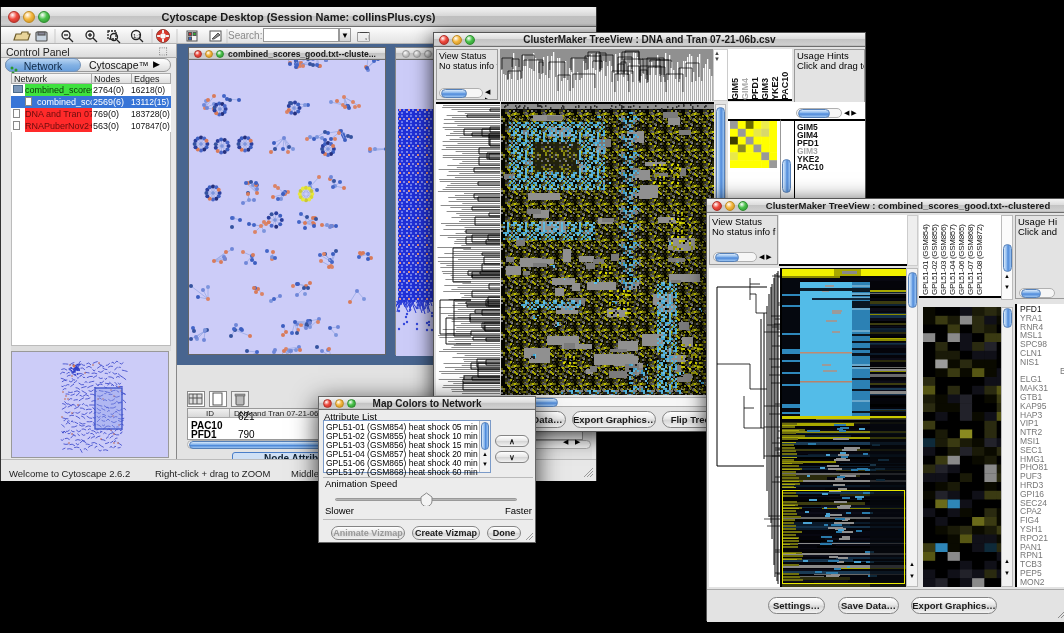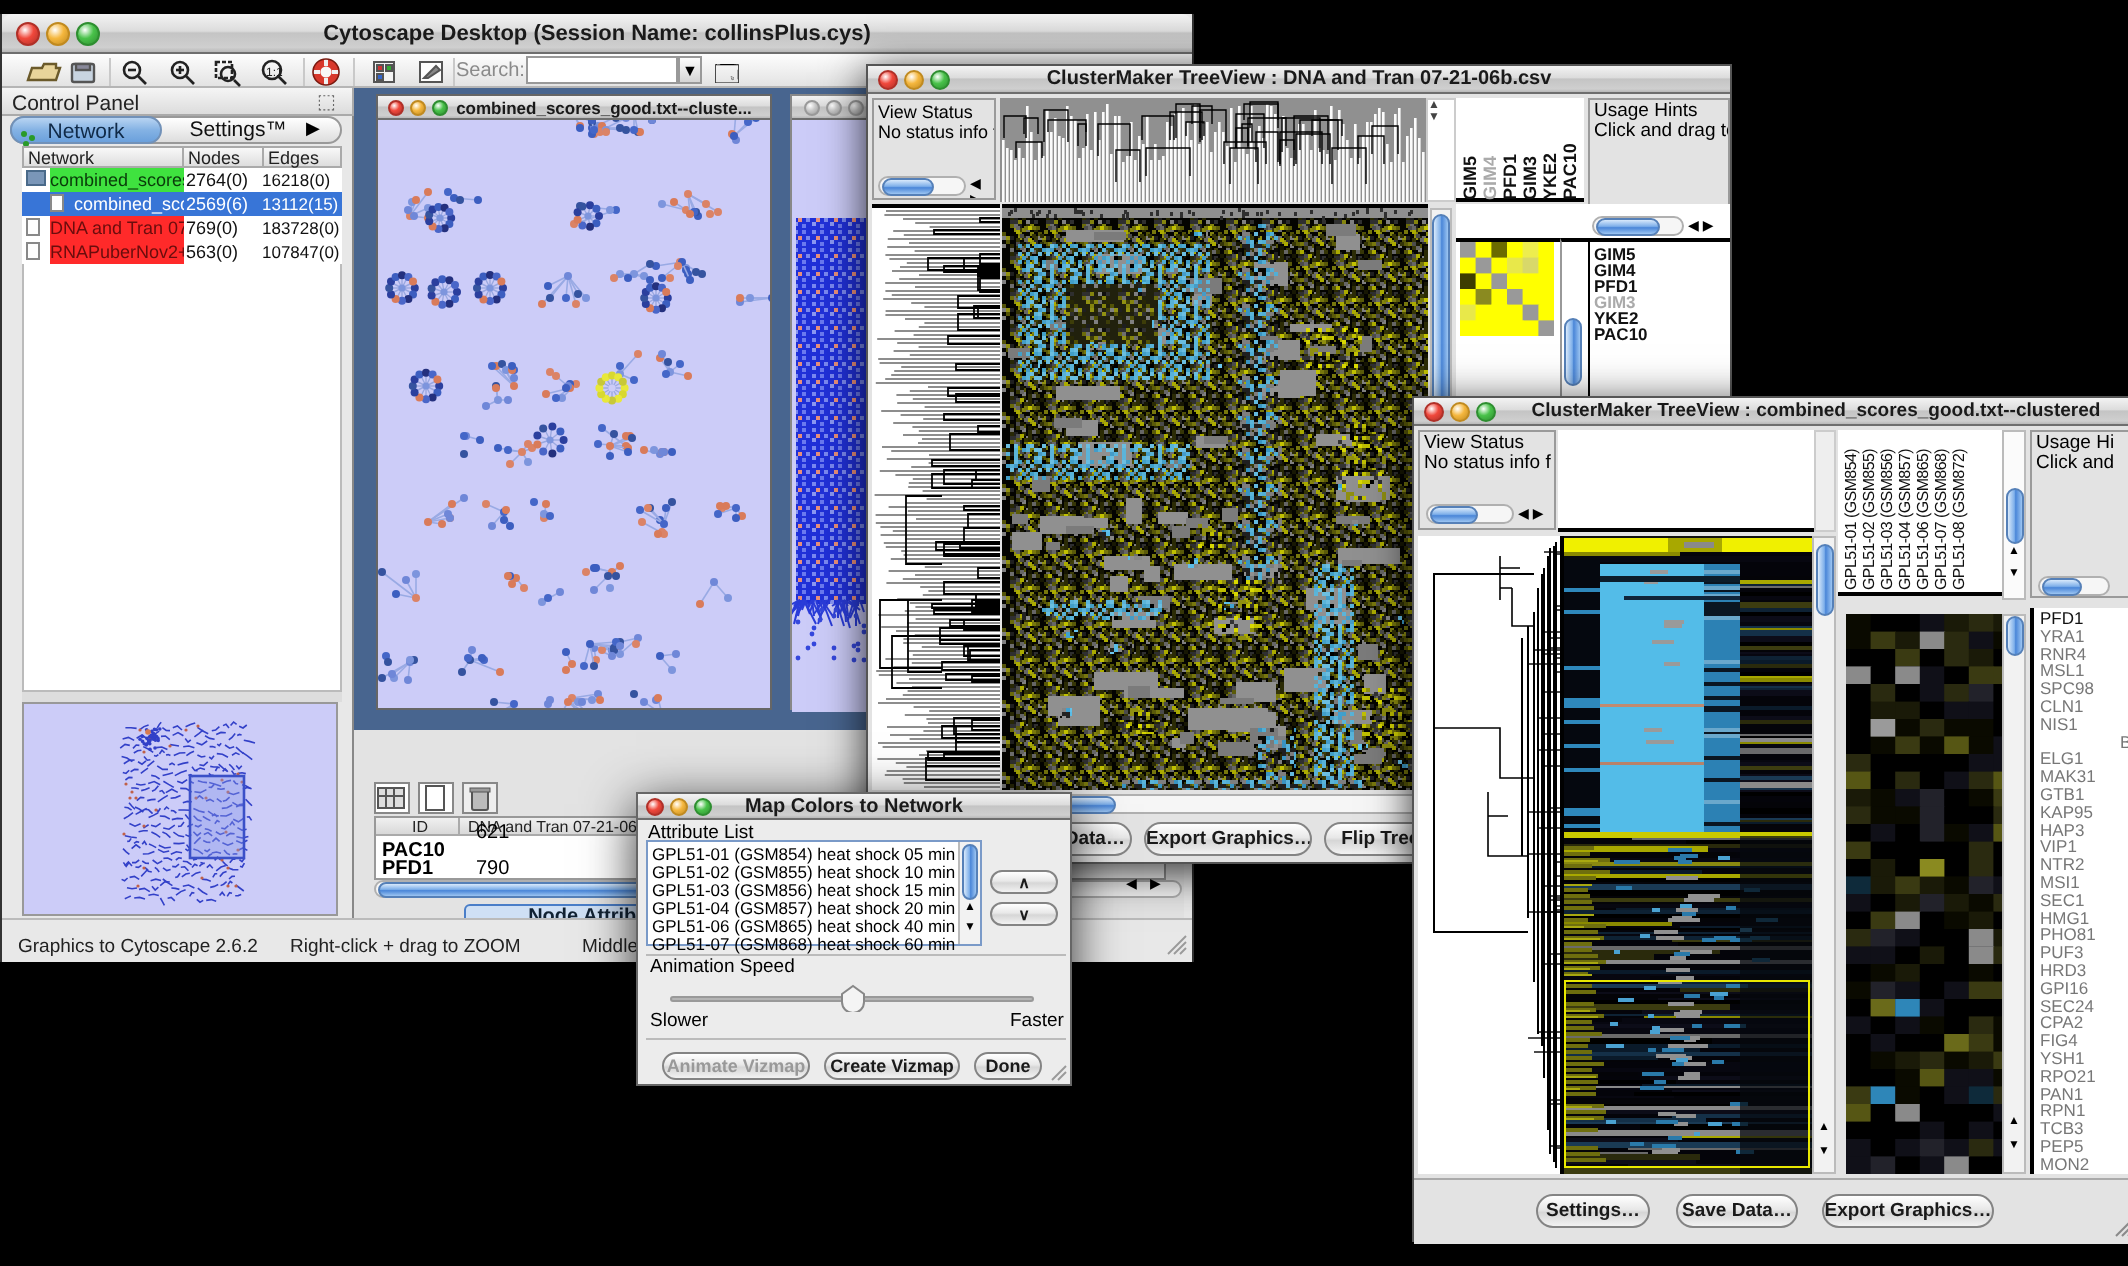--- a/index.html
+++ b/index.html
@@ -75,21 +75,21 @@
       <span style="position:absolute;right:8px;top:1px;font-size:10px;color:#666;">⬚</span>
     </div>
     <div class="abs" style="left:0;top:57px;width:176px;height:401px;background:#e8e8e8;border-right:1px solid #888;">
       <div class="abs" style="left:4px;top:0px;width:166px;height:14px;background:linear-gradient(#fff,#ddd);border:1px solid #999;border-radius:8px;"></div>
       <div class="abs" style="left:4px;top:0px;width:76px;height:14px;background:linear-gradient(#b8d4f2,#84b2e4 50%,#6ba0dc);border:1px solid #7191b8;border-radius:8px;font-size:10.5px;text-align:center;line-height:14px;color:#102a48;">Network</div>
       <div class="abs" style="left:9px;top:3px;width:8px;height:9px;"><svg width="8" height="9">
           <circle cx="2" cy="2" r="1.5" fill="#2a9a2a"></circle>
           <circle cx="6" cy="4" r="1.5" fill="#2a9a2a"></circle>
           <circle cx="3" cy="7" r="1.5" fill="#2a9a2a"></circle>
         </svg></div>
-      <div class="abs" style="left:84px;top:1px;width:68px;font-size:10.5px;text-align:center;color:#111;">Settings™</div>
+      <div class="abs" style="left:84px;top:1px;width:68px;font-size:10.5px;text-align:center;color:#111;">Cytoscape™</div>
       <div class="abs" style="left:152px;top:1px;font-size:9px;">▶</div>
       <div class="abs" style="left:10px;top:15px;width:160px;height:11px;background:linear-gradient(#f8f8f8,#ddd);border:1px solid #aaa;font-size:9px;color:#222;">
         <span style="position:absolute;left:2px;">Network</span>
         <span style="position:absolute;left:82px;">Nodes</span>
         <span style="position:absolute;left:122px;">Edges</span>
         <span style="position:absolute;left:79px;top:0;border-left:1px solid #aaa;height:11px;"></span>
         <span style="position:absolute;left:119px;top:0;border-left:1px solid #aaa;height:11px;"></span>
       </div>
       <div class="abs" style="left:10px;top:26px;width:160px;height:12px;background:#fff;font-size:9px;overflow:hidden;">
         <span style="position:absolute;left:2px;top:1px;width:10px;height:8px;background:#7a96b8;border:1px solid #4a6a8a;"></span>
@@ -1279,22 +1279,22 @@
         <div class="abs" style="left:50px;top:20px;font-size:10px;">790</div>
       </div>
       <div class="pillscroll" style="left:10px;top:75px;width:404px;height:9px;">
         <div class="pillthumb" style="left:1px;top:0px;width:340px;height:8px;"></div>
       </div>
       <div class="abs" style="left:386px;top:73px;width:12px;height:12px;font-size:7px;">◀</div>
       <div class="abs" style="left:398px;top:73px;width:12px;height:12px;font-size:7px;">▶</div>
       <div class="abs" style="left:55px;top:87px;width:176px;height:13px;background:#cfe0f5;border:1.5px solid #4a7ec8;border-radius:3px;font-size:10px;font-weight:bold;text-align:center;line-height:12px;color:#123;">Node Attribute Browser</div>
     </div>
     <div class="abs" style="left:0;top:458px;width:100%;height:22px;background:#e8e8e8;border-top:1px solid #bbb;font-size:9.5px;color:#222;">
-      <span style="position:absolute;left:8px;top:8px;">Graphics to Cytoscape 2.6.2</span>
-      <span style="position:absolute;left:144px;top:8px;">Right-click + drag  to  ZOOM</span>
+      <span style="position:absolute;left:8px;top:8px;">Welcome to Cytoscape 2.6.2</span>
+      <span style="position:absolute;left:154px;top:8px;">Right-click + drag  to  ZOOM</span>
       <span style="position:absolute;left:290px;top:8px;">Middle-c</span>
     </div>
     <svg width="12" height="12" style="position:absolute;right:2px;bottom:2px;">
       <g stroke="#9a9a9a" stroke-width="1">
         <line x1="2" y1="11" x2="11" y2="2"></line>
         <line x1="5" y1="11" x2="11" y2="5"></line>
         <line x1="8" y1="11" x2="11" y2="8"></line>
       </g>
     </svg>
   </div>

